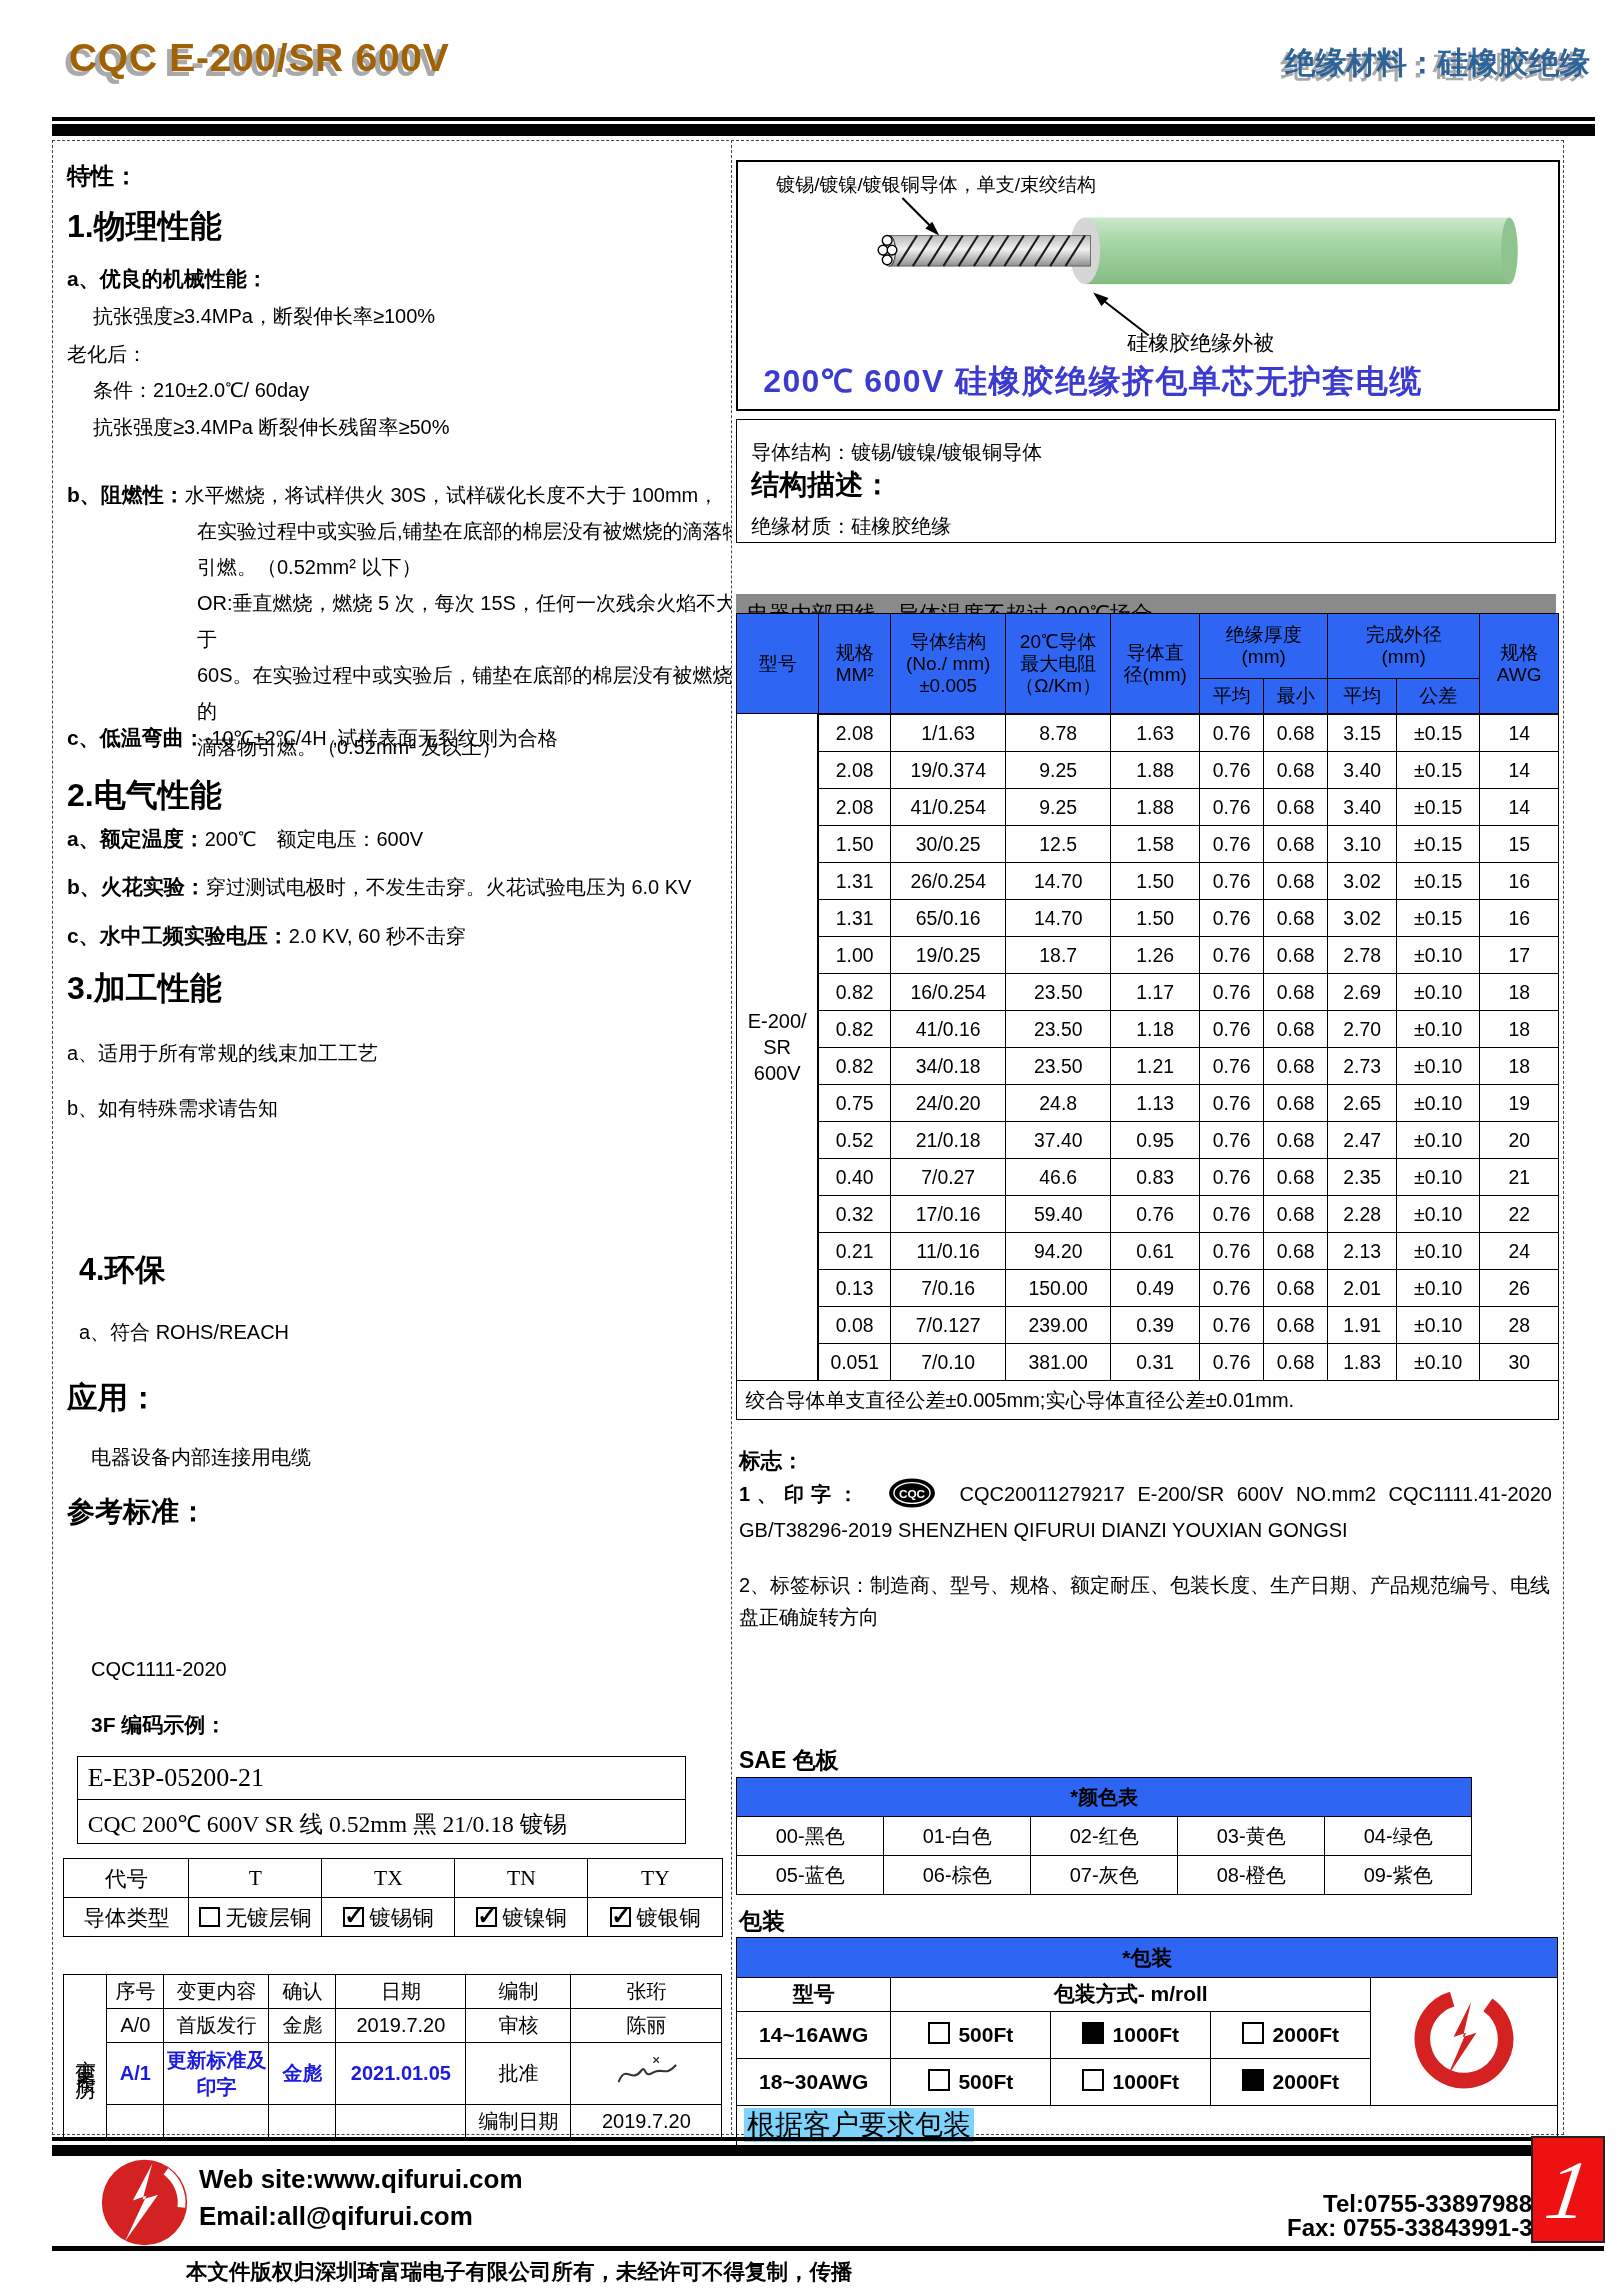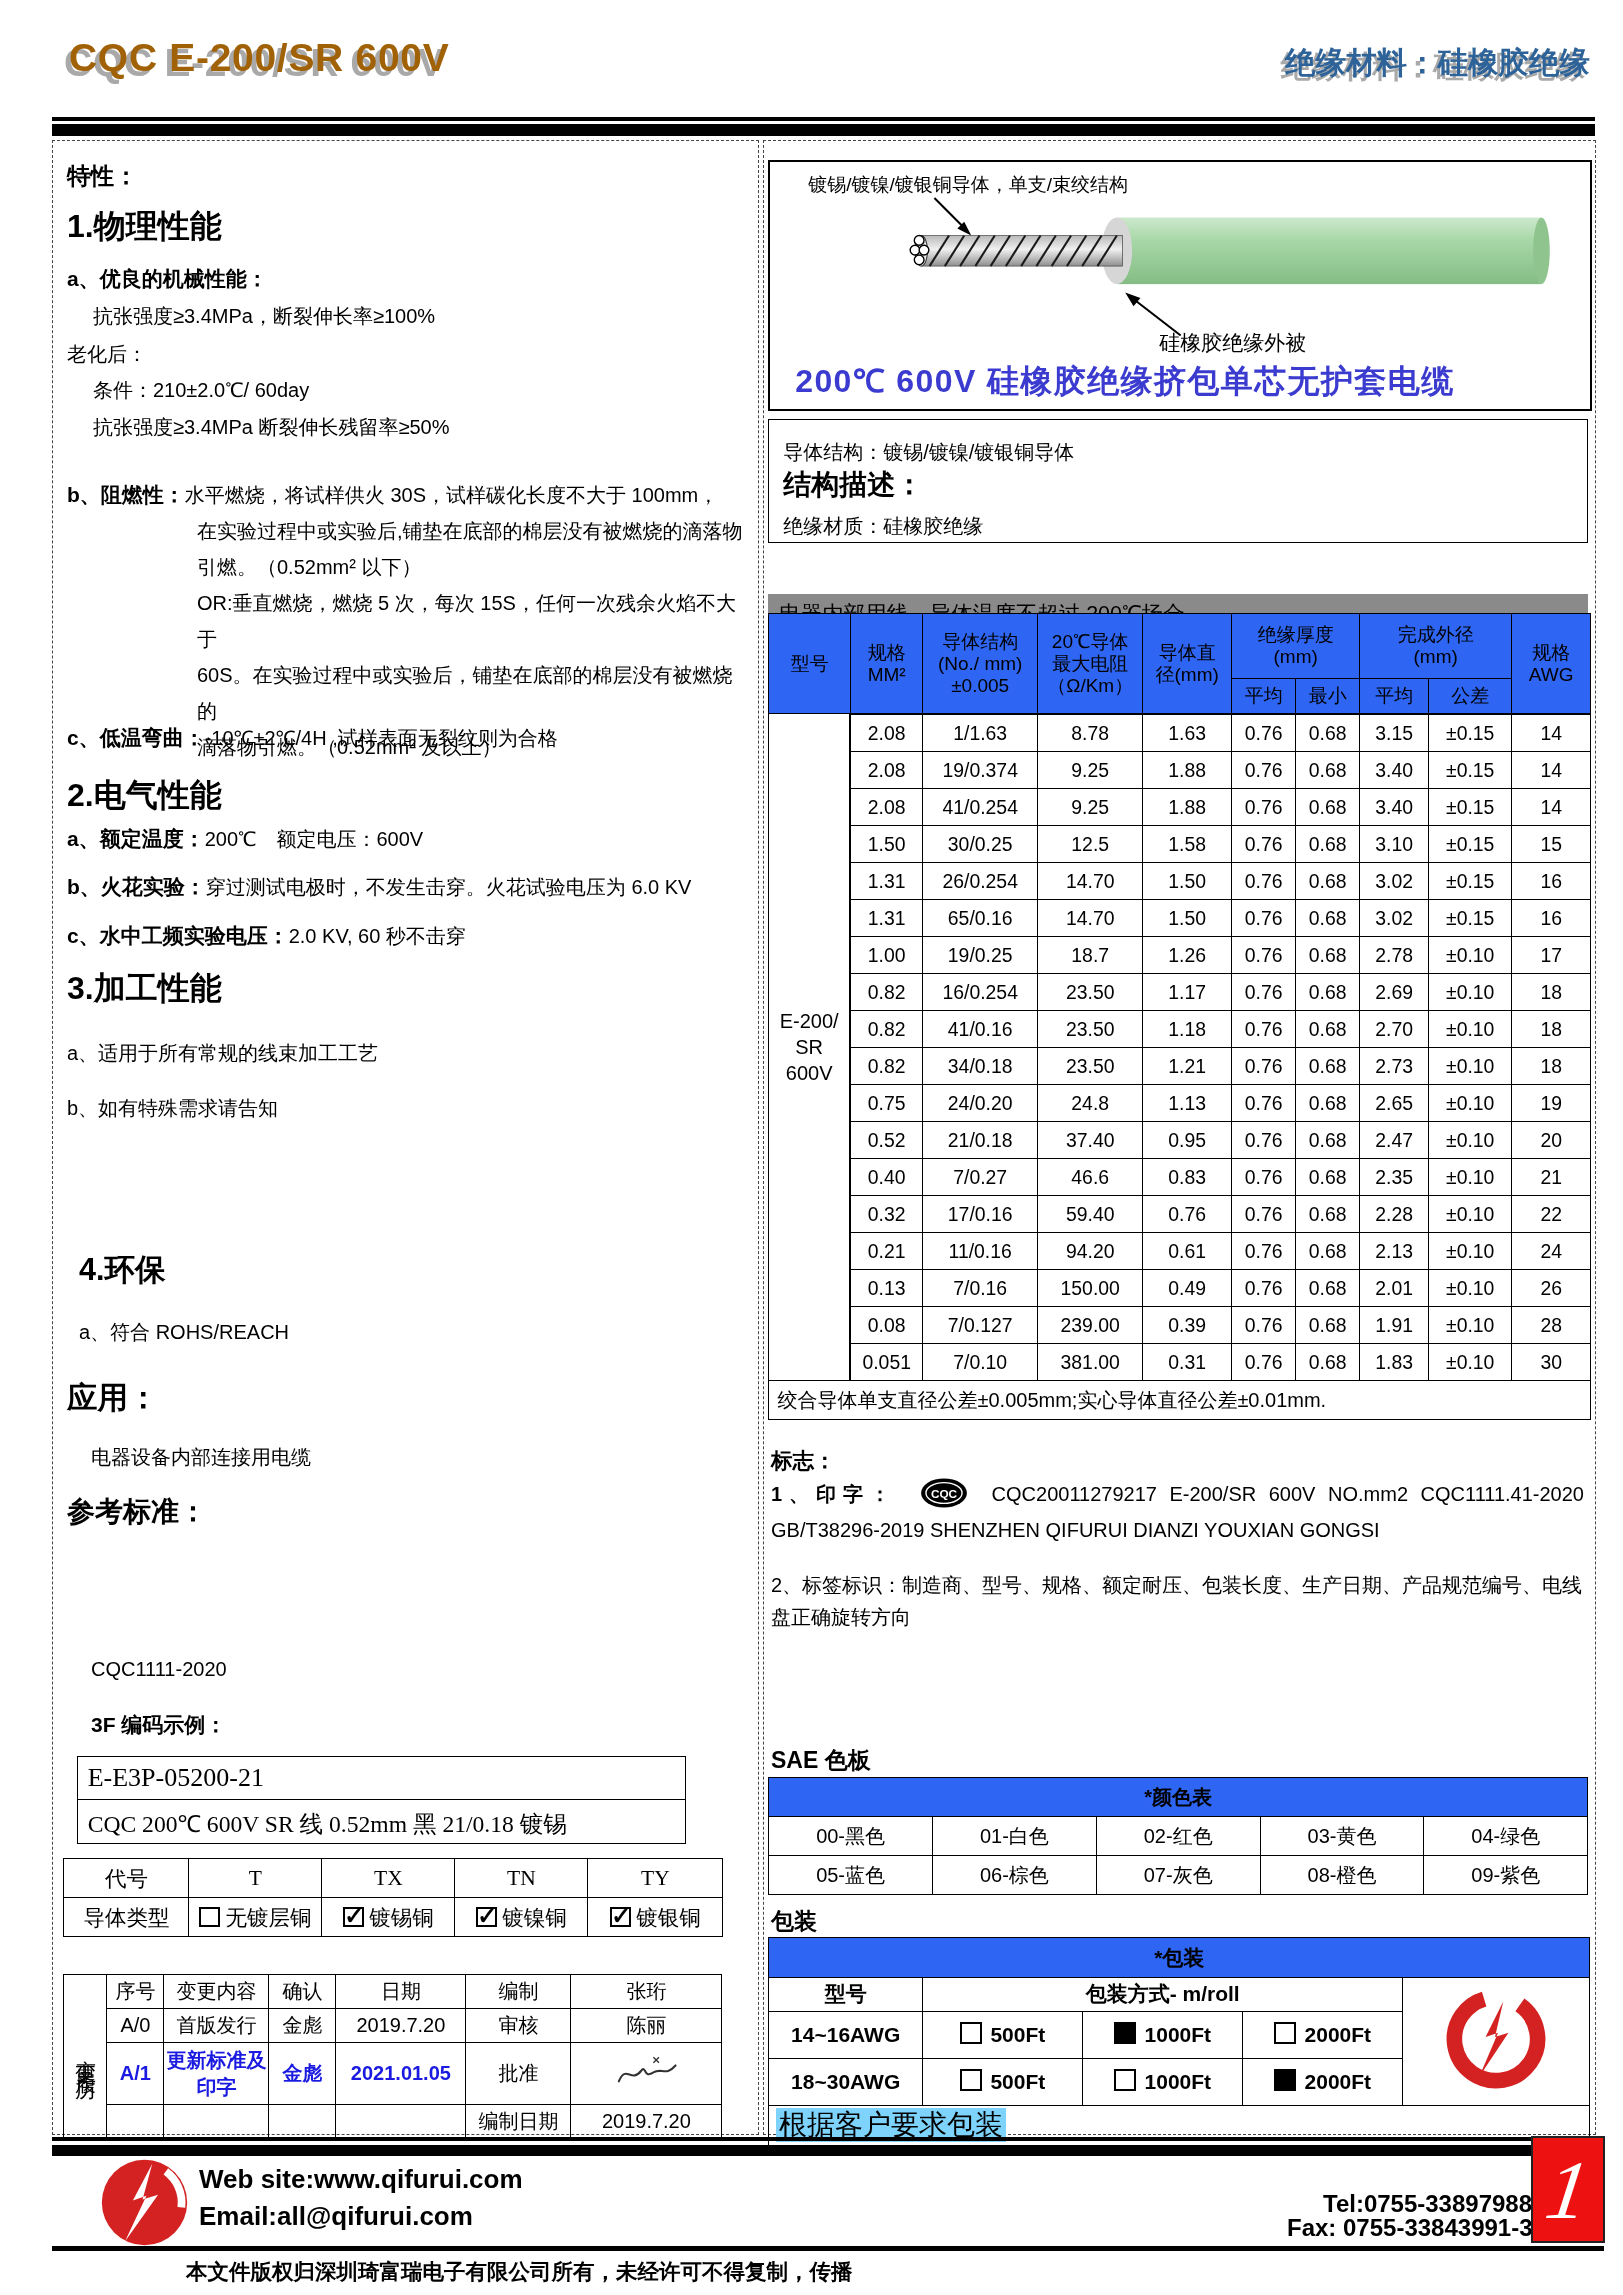--- a/index.html
+++ b/index.html
@@ -11,21 +11,21 @@
 
   
   .hdr-title{position:absolute;top:36px;left:69px;font-size:39px;font-weight:bold;color:#a16207;text-shadow:-4.9px 4.9px 0 #a9a9a9;letter-spacing:0.7px;}
   .hdr-sub{position:absolute;top:43px;right:33px;font-size:30.5px;font-weight:bold;color:#2d6398;text-shadow:-4.2px 4.2px 0 #a9a9a9;}
   .rule-a{position:absolute;left:52px;width:1543px;height:3.5px;background:#000;}
   .rule-b{position:absolute;left:52px;width:1543px;height:11.8px;background:#000;}
 
   
   .col{position:absolute;top:140px;height:1993px;border:1.4px dashed #444;background:#fff;}
   .col-left{left:52px;width:705px;}
-  .col-right{left:763px;width:831px;}
+  .col-right{left:731px;width:831px;}
 
   .h1{font-size:32px;font-weight:bold;}
   .h0{font-size:23.6px;font-weight:bold;}
   .t{font-size:20px;}
   .lbl{font-size:21px;font-weight:bold;}
 
   .flame{width:684px;line-height:36px;font-size:20px;}
   .flame .cont{margin-left:130px;}
 
   .codebox{border:1.4px solid #000;width:607px;background:#fff;font-family:"Liberation Serif",serif;}
@@ -59,21 +59,21 @@
   .spec-flex{display:flex;align-items:stretch;}
   .model-cell{width:82px;border-left:1.4px solid #000;border-right:1.4px solid #000;border-bottom:1.4px solid #000;display:flex;align-items:center;justify-content:center;text-align:center;font-size:20px;white-space:pre-line;box-sizing:border-box;line-height:26px;}
   .spec-body{width:741px;}
   .spec-body td{border:1.4px solid #000;text-align:center;font-size:19.4px;height:34px;}
   .spec-note{border:1.4px solid #000;border-top:none;font-size:20px;padding:5.6px 8.3px;}
 
   .marks-p{font-size:20px;line-height:36px;text-align:justify;}
   .marks-p2{font-size:20px;line-height:32px;}
   .cqclogo{vertical-align:-8.3px;margin:0 9.7px;}
 
-  .sae{width:820px;padding-left:36px;}
+  .sae{width:736px;padding-left:36px;}
   .sae td{border:1.4px solid #000;text-align:center;font-size:20px;height:36px;}
 
   .pkg{width:820px;}
   .pkg td{border:1.4px solid #000;text-align:center;font-size:21px;}
   .pkg .hr td{height:30.5px;font-weight:bold;}
   .pkg .pr td{height:44px;font-weight:bold;margin-top:22px;}
   .sq{display:inline-block;width:18px;height:18px;border:2.1px solid #000;margin-right:8.3px;vertical-align:-2.1px;}
   .sq.on{background:#000;}
   .pnote{text-align:left !important;font-weight:normal;height:30.5px;padding-left:7px;}
   .hl{background:#7dd3fc;font-size:28px;padding:1.4px 2.8px;text-align:right;}

